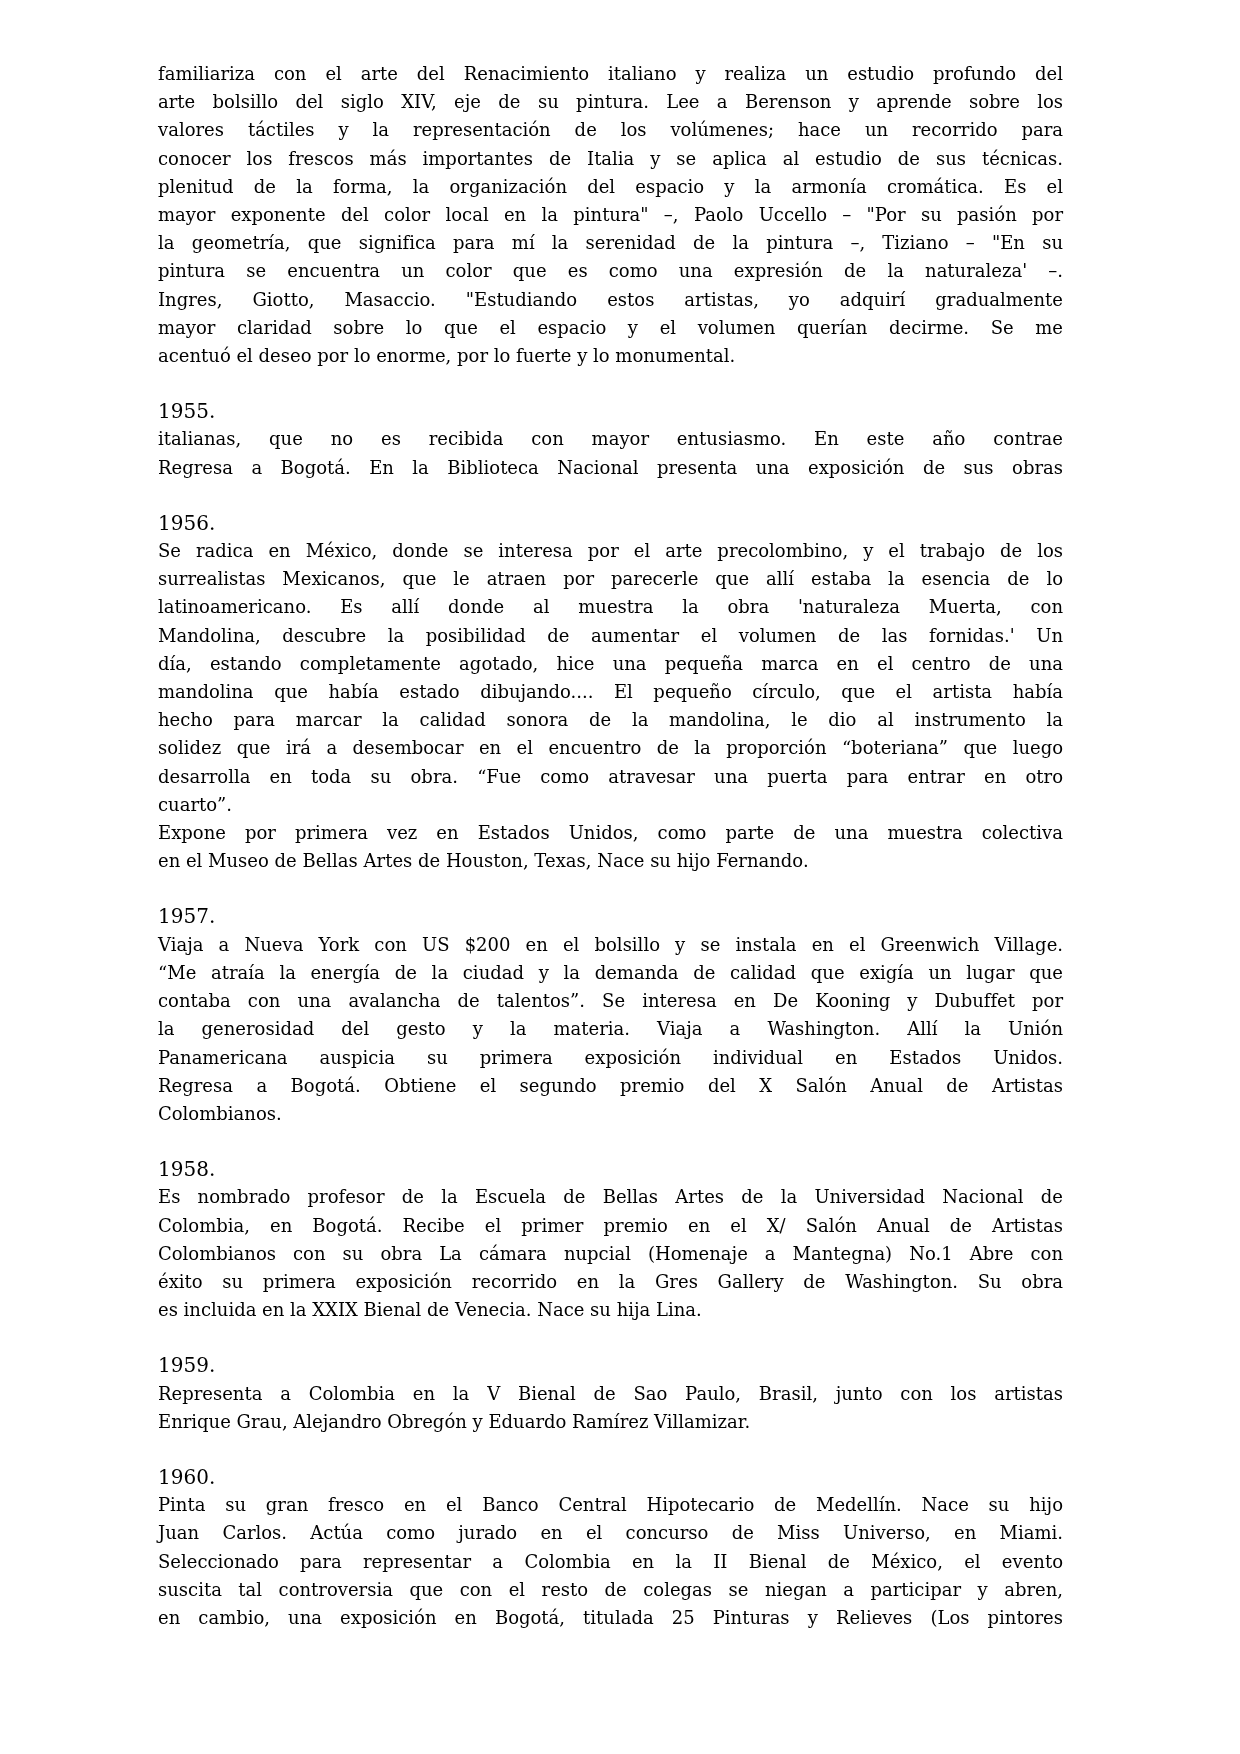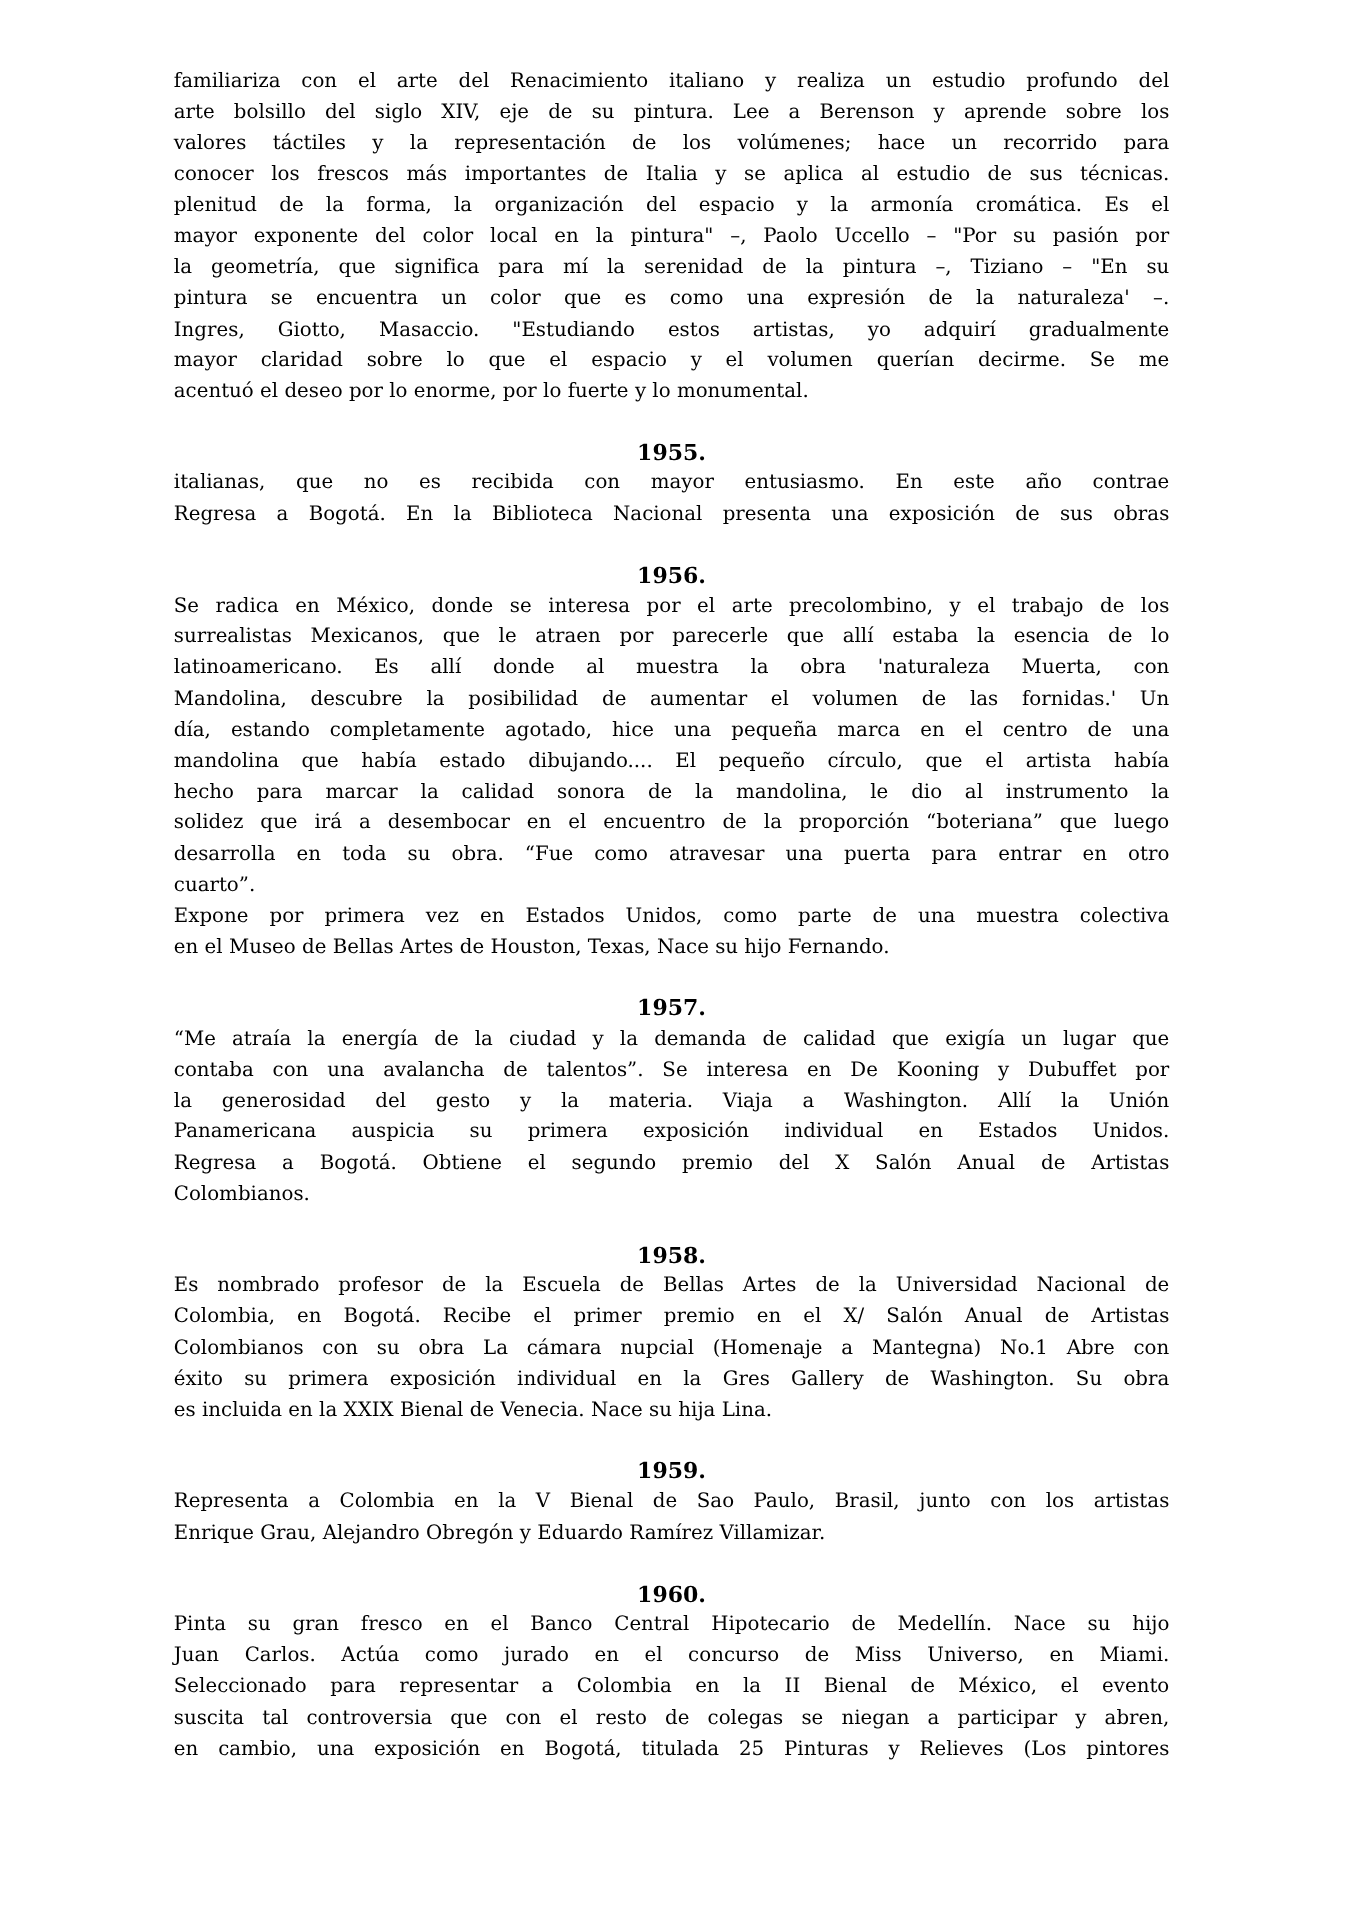--- a/index.html
+++ b/index.html
@@ -25,23 +25,23 @@
     text-align-last: justify;
     white-space: normal;
     color: #000000;
   }
   .line.last {
     text-align-last: left;
   }
   .year-heading {
     font-size: 20px;
     line-height: 28.2px;
-    font-weight: bold;
+    font-weight: normal;
     margin-top: 27px;
-    text-align: center;
+    text-align: left;
   }
   section { display: block; }
 </style>
 </head>
 <body>
 
 <div class="page">
   <div class="doc-body">
       <section>
         <div class="line">familiariza con el arte del Renacimiento italiano y realiza un estudio profundo del</div>
@@ -71,33 +71,34 @@
         <div class="line">mandolina que había estado dibujando.... El pequeño círculo, que el artista había</div>
         <div class="line">hecho para marcar la calidad sonora de la mandolina, le dio al instrumento la</div>
         <div class="line">solidez que irá a desembocar en el encuentro de la proporción “boteriana” que luego</div>
         <div class="line">desarrolla en toda su obra. “Fue como atravesar una puerta para entrar en otro</div>
         <div class="line last">cuarto”.</div>
         <div class="line">Expone por primera vez en Estados Unidos, como parte de una muestra colectiva</div>
         <div class="line last">en el Museo de Bellas Artes de Houston, Texas, Nace su hijo Fernando.</div>
       </section>
       <section>
         <div class="year-heading">1957.</div>
+        <div class="line">Viaja a Nueva York con US $200 en el bolsillo y se instala en el Greenwich Village.</div>
         <div class="line">“Me atraía la energía de la ciudad y la demanda de calidad que exigía un lugar que</div>
         <div class="line">contaba con una avalancha de talentos”. Se interesa en De Kooning y Dubuffet por</div>
         <div class="line">la generosidad del gesto y la materia. Viaja a Washington. Allí la Unión</div>
         <div class="line">Panamericana auspicia su primera exposición individual en Estados Unidos.</div>
         <div class="line">Regresa a Bogotá. Obtiene el segundo premio del X Salón Anual de Artistas</div>
         <div class="line last">Colombianos.</div>
       </section>
       <section>
         <div class="year-heading">1958.</div>
         <div class="line">Es nombrado profesor de la Escuela de Bellas Artes de la Universidad Nacional de</div>
         <div class="line">Colombia, en Bogotá. Recibe el primer premio en el X/ Salón Anual de Artistas</div>
         <div class="line">Colombianos con su obra La cámara nupcial (Homenaje a Mantegna) No.1 Abre con</div>
-        <div class="line">éxito su primera exposición individual en la Gres Gallery de Washington. Su obra</div>
+        <div class="line">éxito su primera exposición recorrido en la Gres Gallery de Washington. Su obra</div>
         <div class="line last">es incluida en la XXIX Bienal de Venecia. Nace su hija Lina.</div>
       </section>
       <section>
         <div class="year-heading">1959.</div>
         <div class="line">Representa a Colombia en la V Bienal de Sao Paulo, Brasil, junto con los artistas</div>
         <div class="line last">Enrique Grau, Alejandro Obregón y Eduardo Ramírez Villamizar.</div>
       </section>
       <section>
         <div class="year-heading">1960.</div>
         <div class="line">Pinta su gran fresco en el Banco Central Hipotecario de Medellín. Nace su hijo</div>

